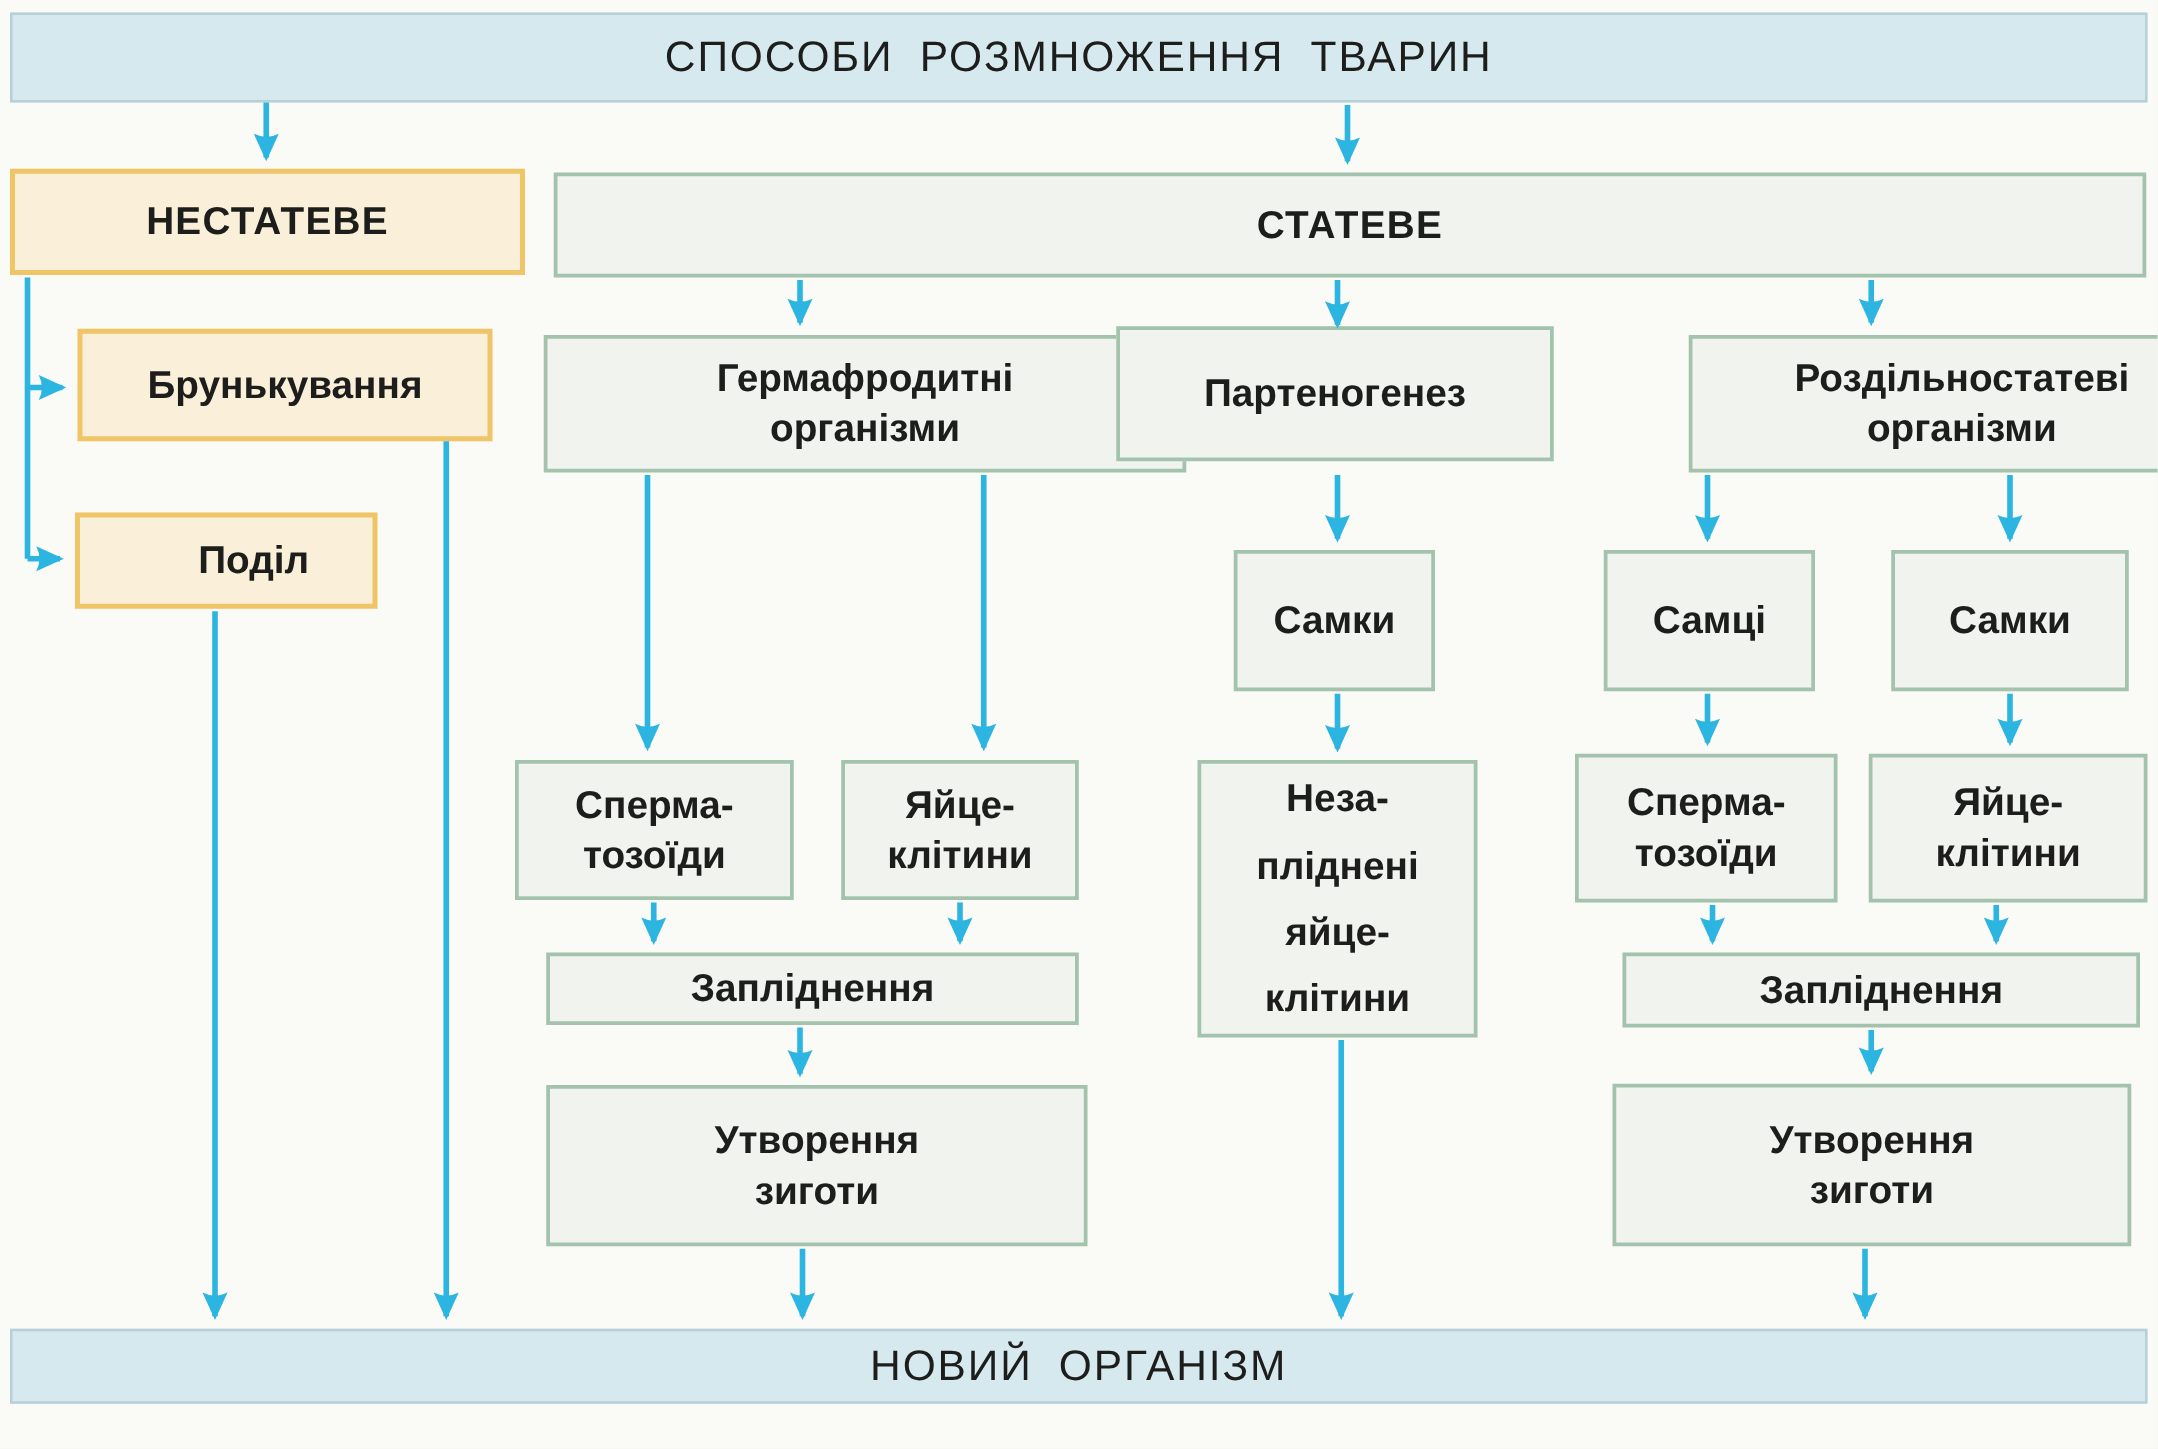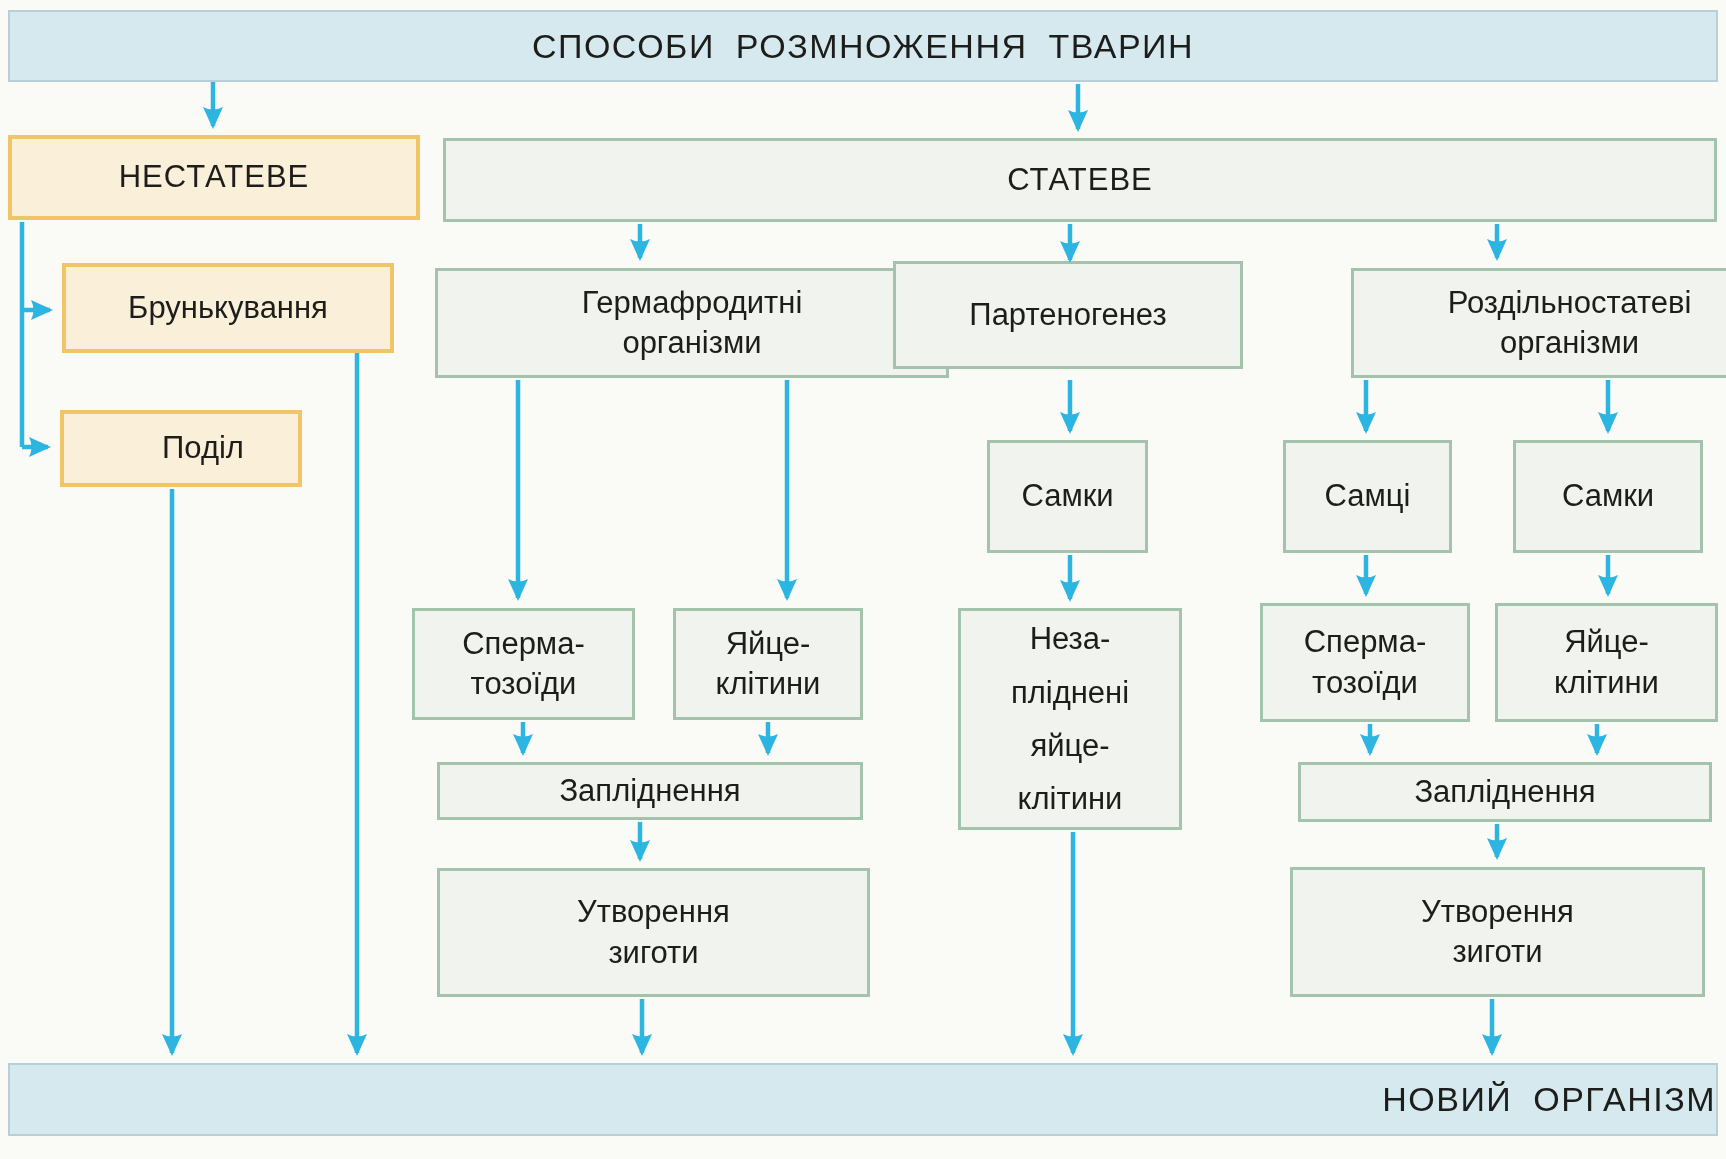--- a/index.html
+++ b/index.html
@@ -9,21 +9,21 @@
     --text:#1d1d1b; --page_bg:#fafaf7;
   }
   html,body{margin:0;padding:0;}
   body{background:#e9e9e6;font-family:"Liberation Sans",sans-serif;}
   .stage{
     position:relative;width:1726px;height:1159px;background:var(--page_bg);
     overflow:hidden;
   }
   .node{
     position:absolute;display:flex;flex-direction:column;align-items:center;justify-content:center;
-    box-sizing:border-box;text-align:center;color:var(--text);font-weight:normal;
+    box-sizing:border-box;text-align:center;color:var(--text);font-weight:bold;
     font-size:31px;line-height:1.3;
   }
   .green{background:var(--green_bg);border:3px solid var(--green_border);}
   .yellow{background:var(--yellow_bg);border:4px solid var(--yellow_border);}
   .banner{
     position:absolute;display:flex;align-items:center;justify-content:center;
     box-sizing:border-box;background:var(--banner_bg);border:2px solid var(--banner_border);
     color:var(--text);font-weight:normal;font-size:34px;letter-spacing:1.5px;word-spacing:10px;
     text-align:center;
   }
@@ -110,21 +110,21 @@
 
   <div class="node green" style="left:437px;top:868px;width:433px;height:129px;">
     <span>Утворення</span>
     <span>зиготи</span>
   </div>
   <div class="node green" style="left:1290px;top:867px;width:415px;height:130px;">
     <span>Утворення</span>
     <span>зиготи</span>
   </div>
 
-  <div class="banner" style="left:8px;top:1063px;width:1710px;height:73px;justify-content:flex-end;">
+  <div class="banner" style="left:8px;top:1063px;width:1710px;height:60px;">
     <span>НОВИЙ ОРГАНІЗМ</span>
   </div>
 
   <svg class="wires" width="1726" height="1159" viewBox="0 0 1726 1159">
     <defs>
       <marker id="ah" markerUnits="userSpaceOnUse" markerWidth="26" markerHeight="24" refX="20" refY="12" orient="auto">
         <path class="ah" d="M1,2 L23,12 L1,22 Q6,12 1,2 Z"></path>
       </marker>
     </defs>
     <path class="wire" d="M213,82 V126" marker-end="url(#ah)"></path>

